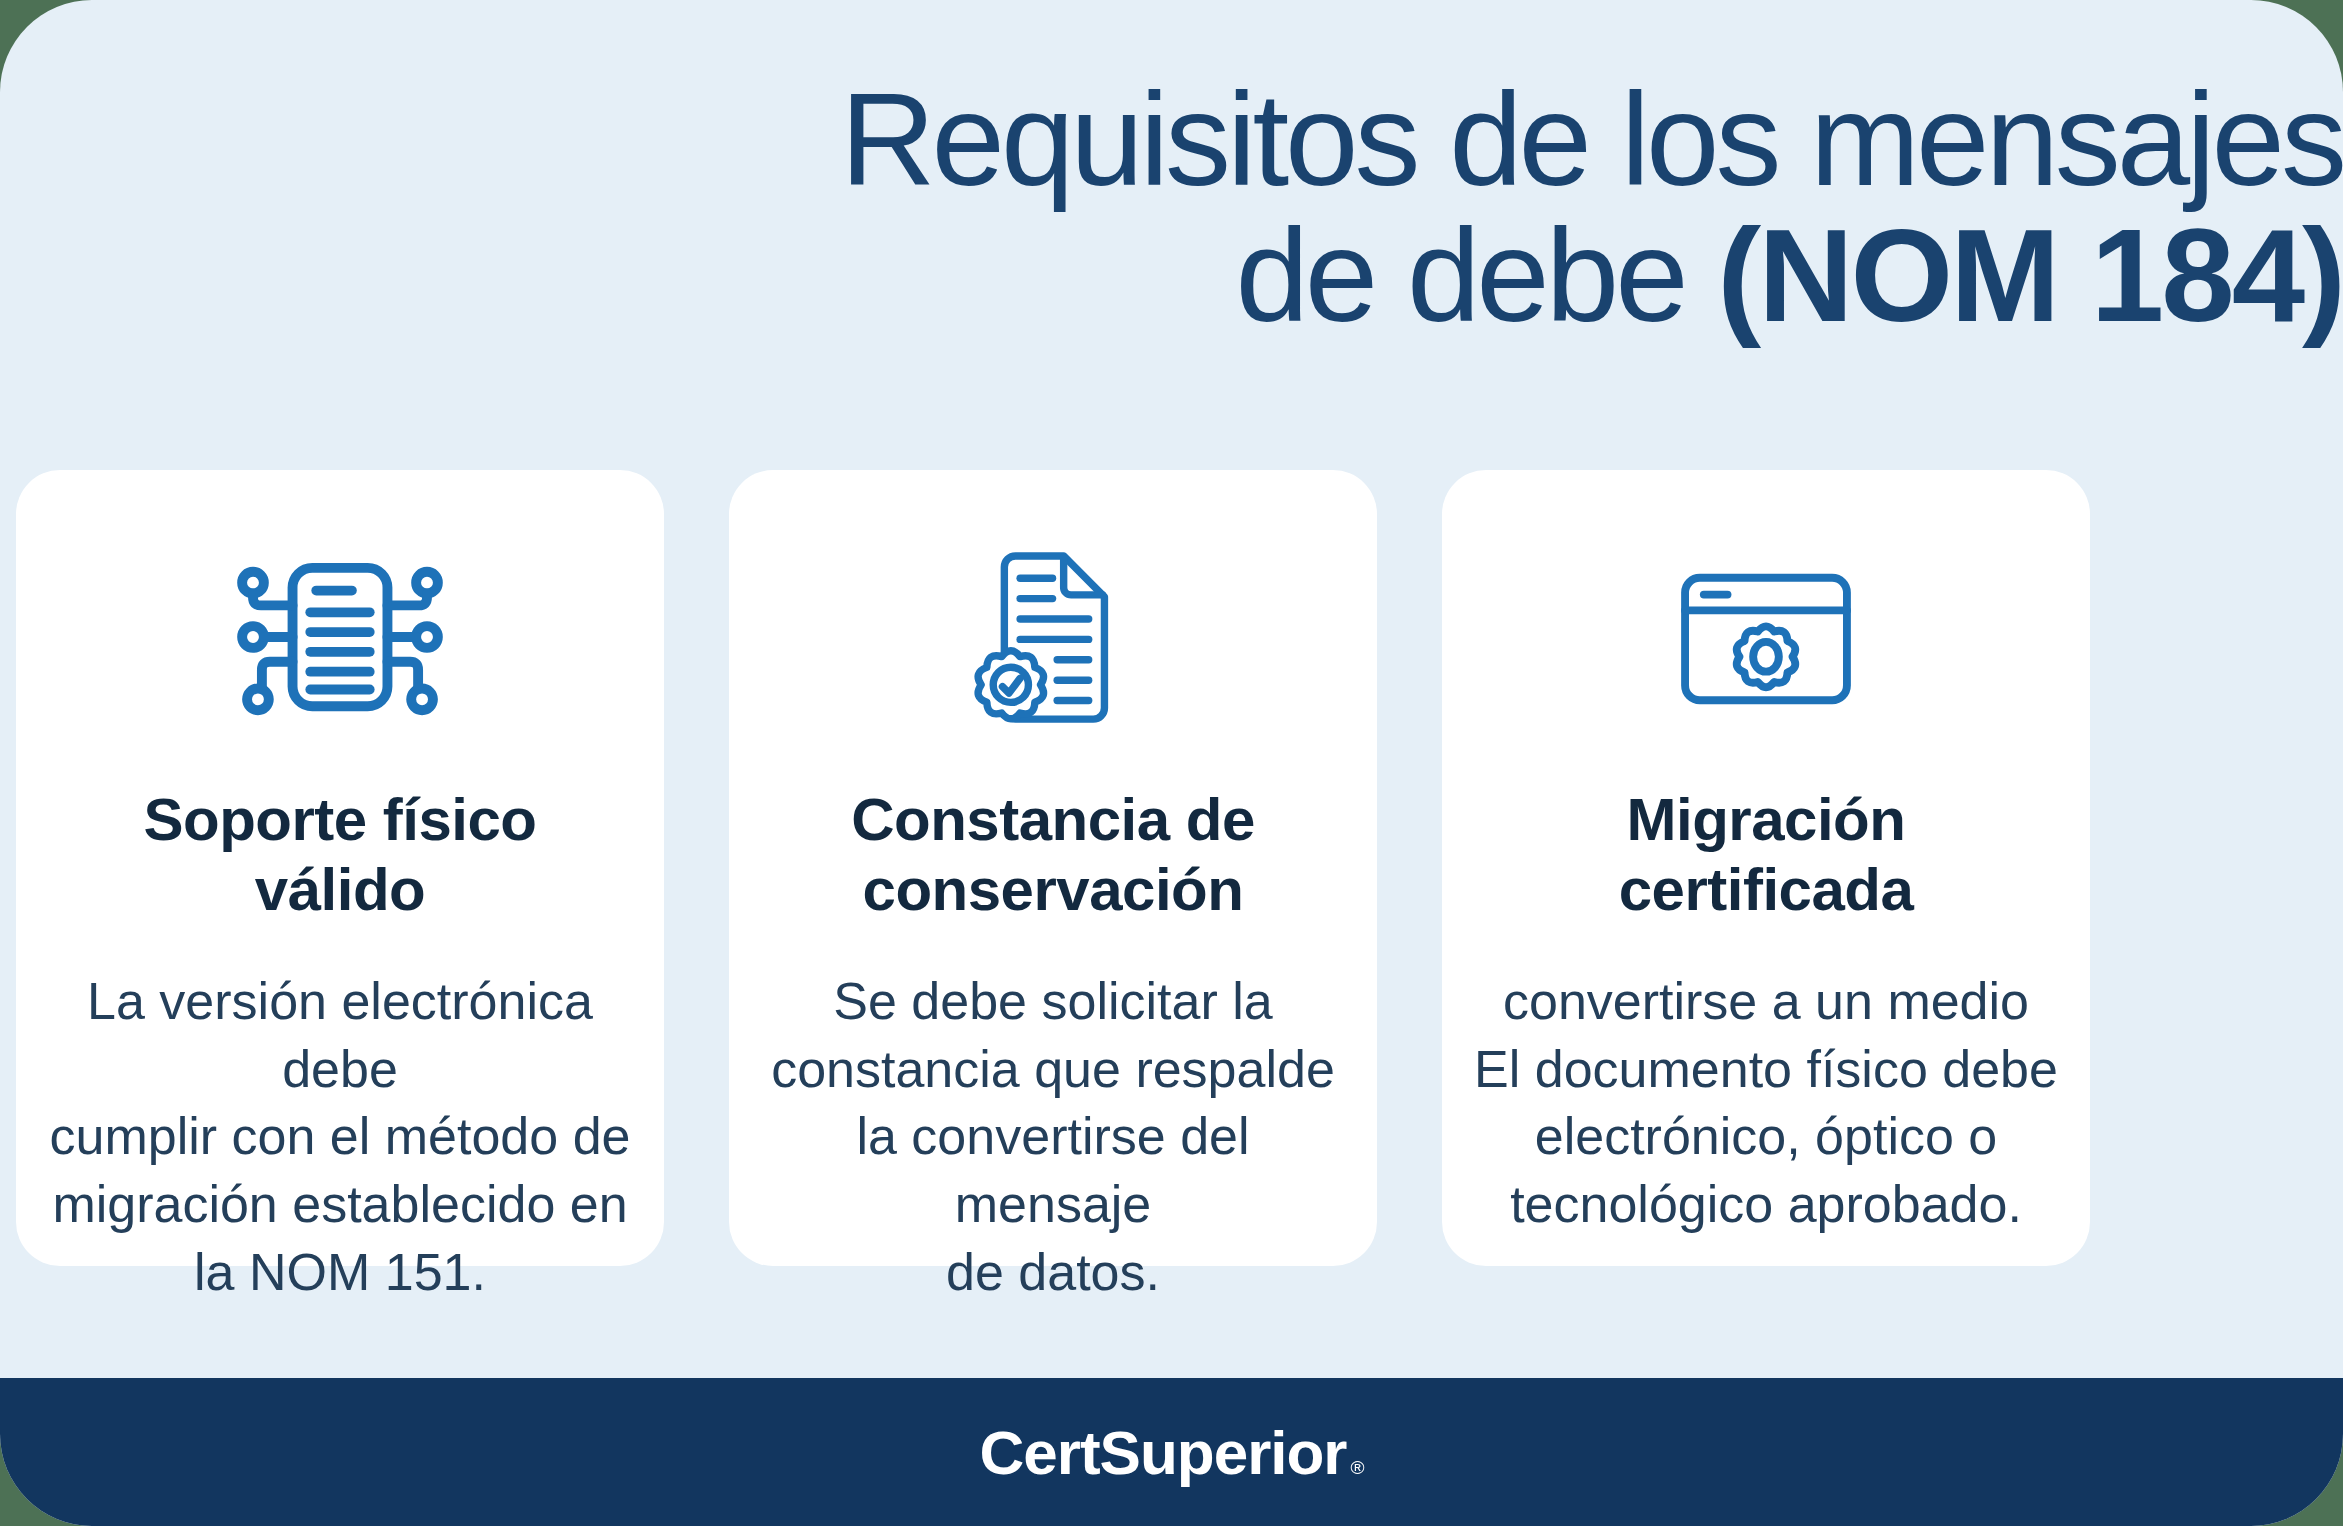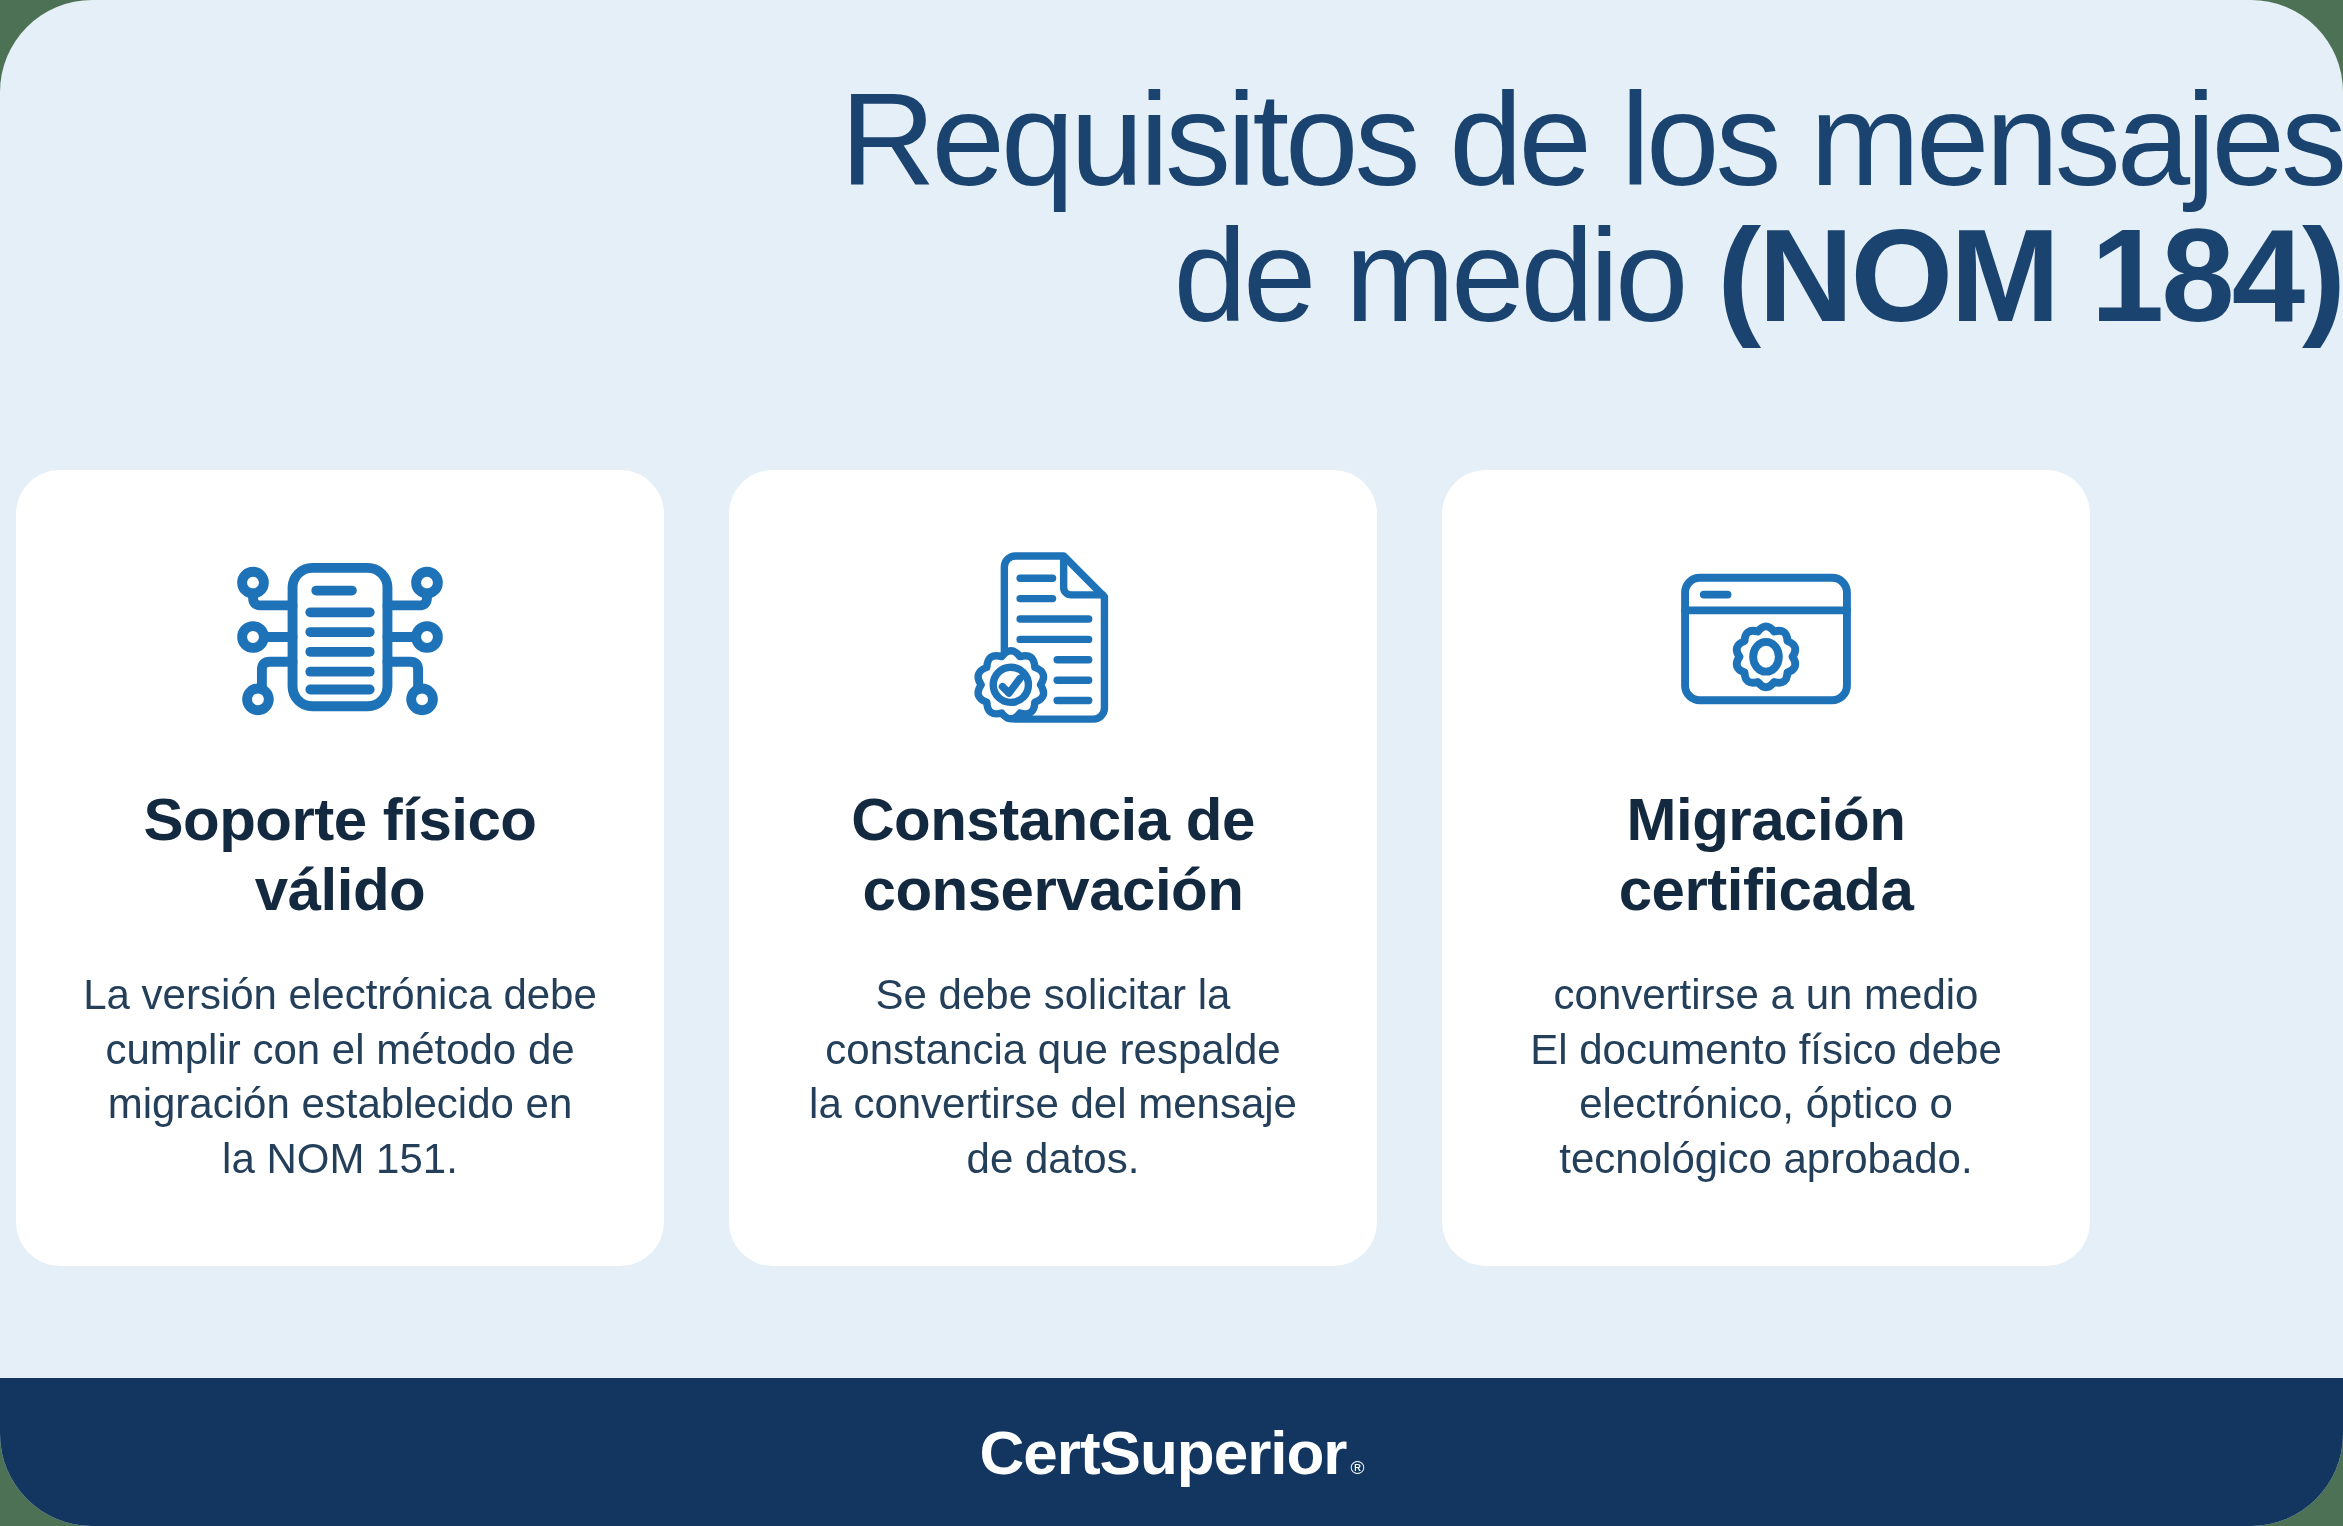--- a/index.html
+++ b/index.html
@@ -69,21 +69,21 @@
     line-height: 1.16;
     font-weight: bold;
     color: #13293F;
     letter-spacing: -0.5px;
   }
   .card h2 span { display: block; }
   .card .body {
     margin-top: 44px;
     padding: 0 28px;
     text-align: center;
-    font-size: 42px;
+    font-size: 52px;
     line-height: 1.3;
     color: #243F5A;
   }
   .card .body span { display: block; }
   
   .footer {
     position: absolute;
     left: 0;
     right: 0;
     bottom: 0;
@@ -109,21 +109,21 @@
   
   .icon { display: block; }
 </style>
 </head>
 <body>
 
 <div class="canvas">
 
   <h1 class="title">
     <span class="t-line">Requisitos de los mensajes</span>
-    <span class="t-line"><span>de medio </span><strong>(NOM 184)</strong></span>
+    <span class="t-line"><span>de debe </span><strong>(NOM 184)</strong></span>
   </h1>
 
   <div class="cards">
 
     <section class="card card-1">
       <svg class="icon" viewBox="0 0 220 176" fill="none" stroke="#1E72B8" stroke-width="10" stroke-linecap="round" stroke-linejoin="round" xmlns="http://www.w3.org/2000/svg">
         <rect x="62" y="15" width="96" height="140" rx="20"></rect>
         <line x1="86" y1="38" x2="122" y2="38"></line>
         <line x1="80" y1="60" x2="140" y2="60"></line>
         <line x1="80" y1="80" x2="140" y2="80"></line>

